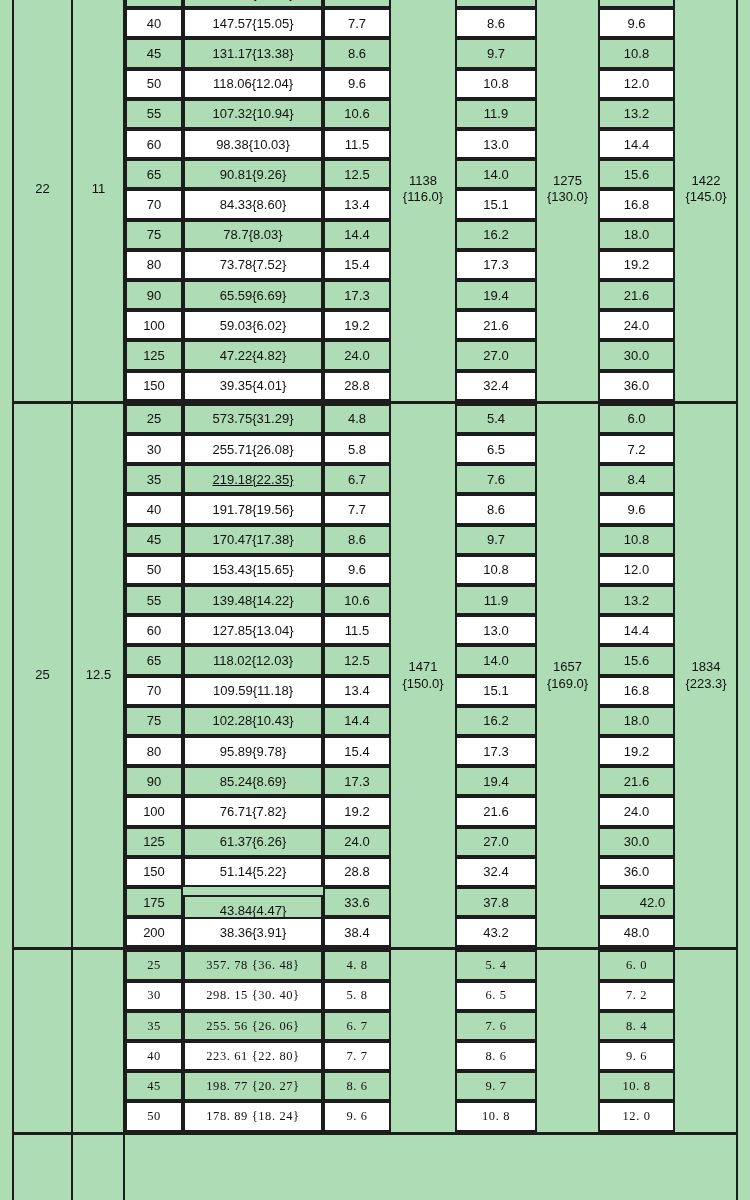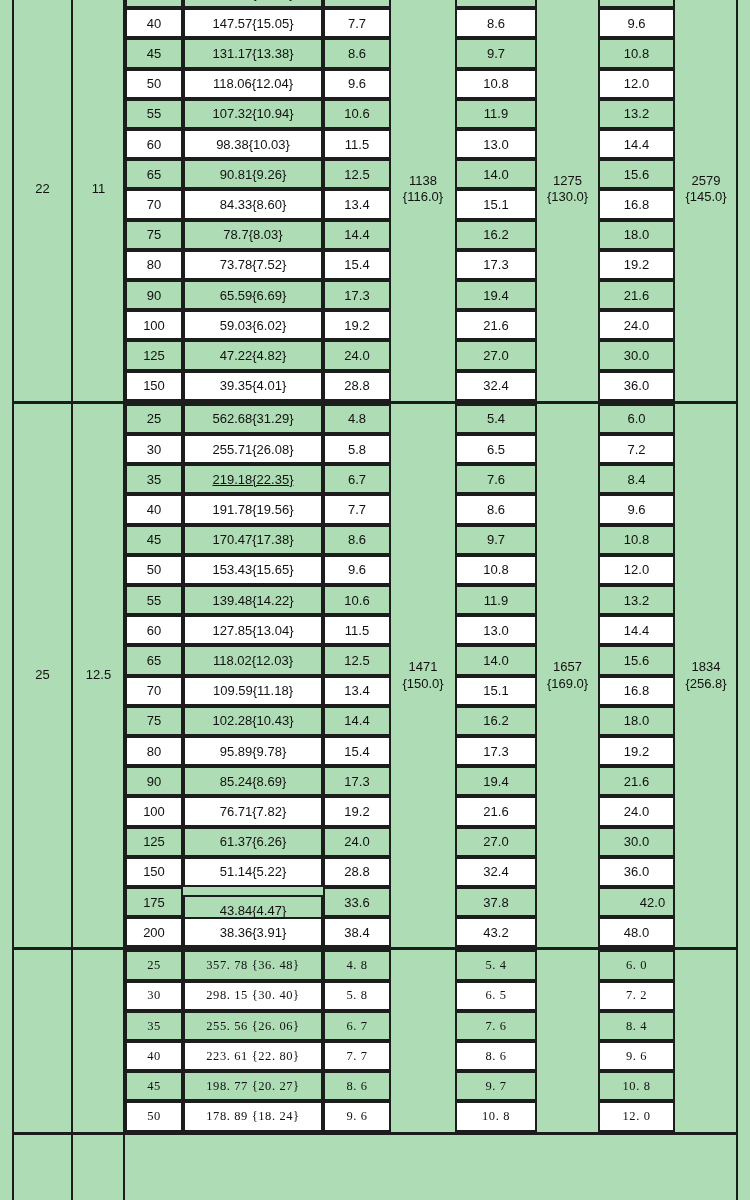--- a/index.html
+++ b/index.html
@@ -181,29 +181,29 @@
         </div>
         <div class="merged m-t1" style="top: 0px; height: 422.8px;">
           <span>1138</span>
           <span>{116.0}</span>
         </div>
         <div class="merged m-t2" style="top: 0px; height: 422.8px;">
           <span>1275</span>
           <span>{130.0}</span>
         </div>
         <div class="merged m-t3" style="top: 0px; height: 422.8px;">
-          <span>2579</span>
+          <span>1422</span>
           <span>{145.0}</span>
         </div>
       </div>
       <div class="hrule" style="top: 400.8px;"></div>
       <div class="section" style="top: 403.8px; height: 543.6px;">
         <div class="row green" style="position: absolute; left: 0px; right: 0px; top: 0px; height: 30.2px;">
           <div class="cell c-speed" style="top: 0px; height: 30.2px;">25</div>
-          <div class="cell c-val" style="top: 0px; height: 30.2px;">562.68{31.29}</div>
+          <div class="cell c-val" style="top: 0px; height: 30.2px;">573.75{31.29}</div>
           <div class="cell c-n1" style="top: 0px; height: 30.2px;">4.8</div>
           <div class="cell c-n2" style="top: 0px; height: 30.2px;">5.4</div>
           <div class="cell c-n3" style="top: 0px; height: 30.2px;">6.0</div>
         </div>
         <div class="row" style="position: absolute; left: 0px; right: 0px; top: 30.2px; height: 30.2px;">
           <div class="cell c-speed" style="top: 0px; height: 30.2px;">30</div>
           <div class="cell c-val" style="top: 0px; height: 30.2px;">255.71{26.08}</div>
           <div class="cell c-n1" style="top: 0px; height: 30.2px;">5.8</div>
           <div class="cell c-n2" style="top: 0px; height: 30.2px;">6.5</div>
           <div class="cell c-n3" style="top: 0px; height: 30.2px;">7.2</div>
@@ -329,21 +329,21 @@
         <div class="merged m-t1" style="top: 0px; height: 543.6px;">
           <span>1471</span>
           <span>{150.0}</span>
         </div>
         <div class="merged m-t2" style="top: 0px; height: 543.6px;">
           <span>1657</span>
           <span>{169.0}</span>
         </div>
         <div class="merged m-t3" style="top: 0px; height: 543.6px;">
           <span>1834</span>
-          <span>{256.8}</span>
+          <span>{223.3}</span>
         </div>
       </div>
       <div class="hrule" style="top: 947.4px;"></div>
       <div class="section serif" style="top: 950.4px; height: 181.2px;">
         <div class="row green" style="position: absolute; left: 0px; right: 0px; top: 0px; height: 30.2px;">
           <div class="cell c-speed" style="top: 0px; height: 30.2px;">25</div>
           <div class="cell c-val" style="top: 0px; height: 30.2px;">357. 78 {36. 48}</div>
           <div class="cell c-n1" style="top: 0px; height: 30.2px;">4. 8</div>
           <div class="cell c-n2" style="top: 0px; height: 30.2px;">5. 4</div>
           <div class="cell c-n3" style="top: 0px; height: 30.2px;">6. 0</div>

